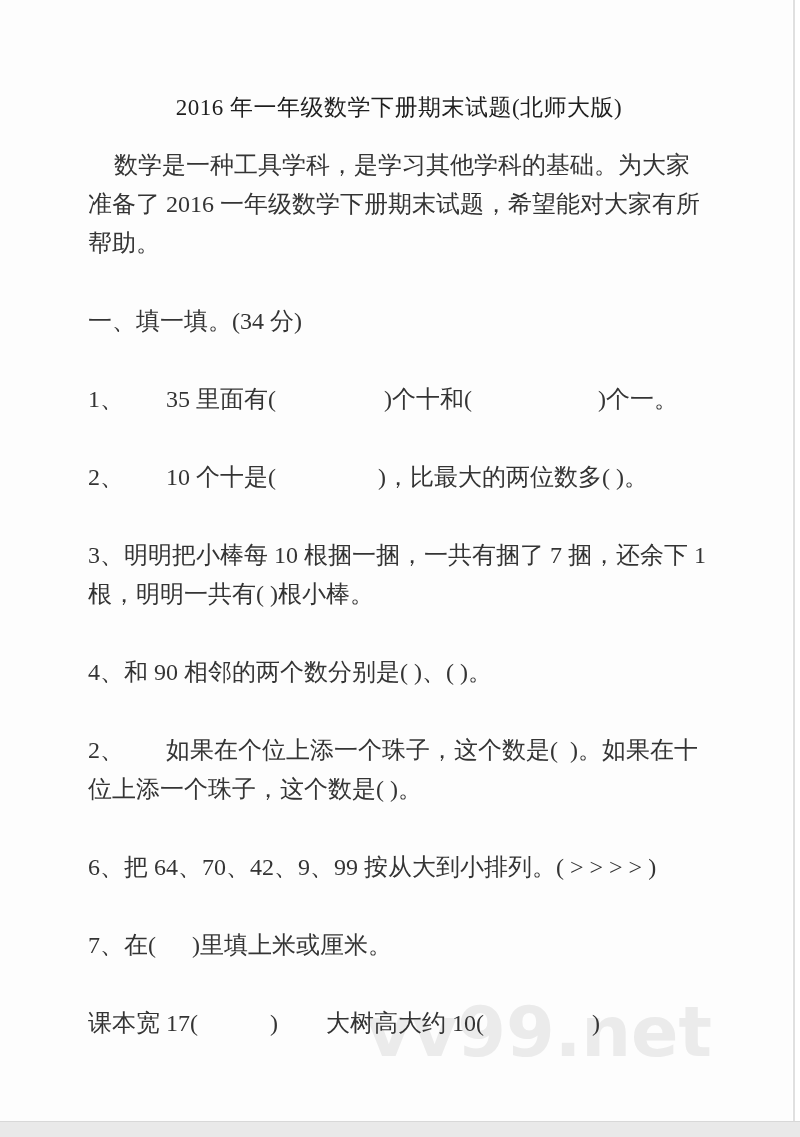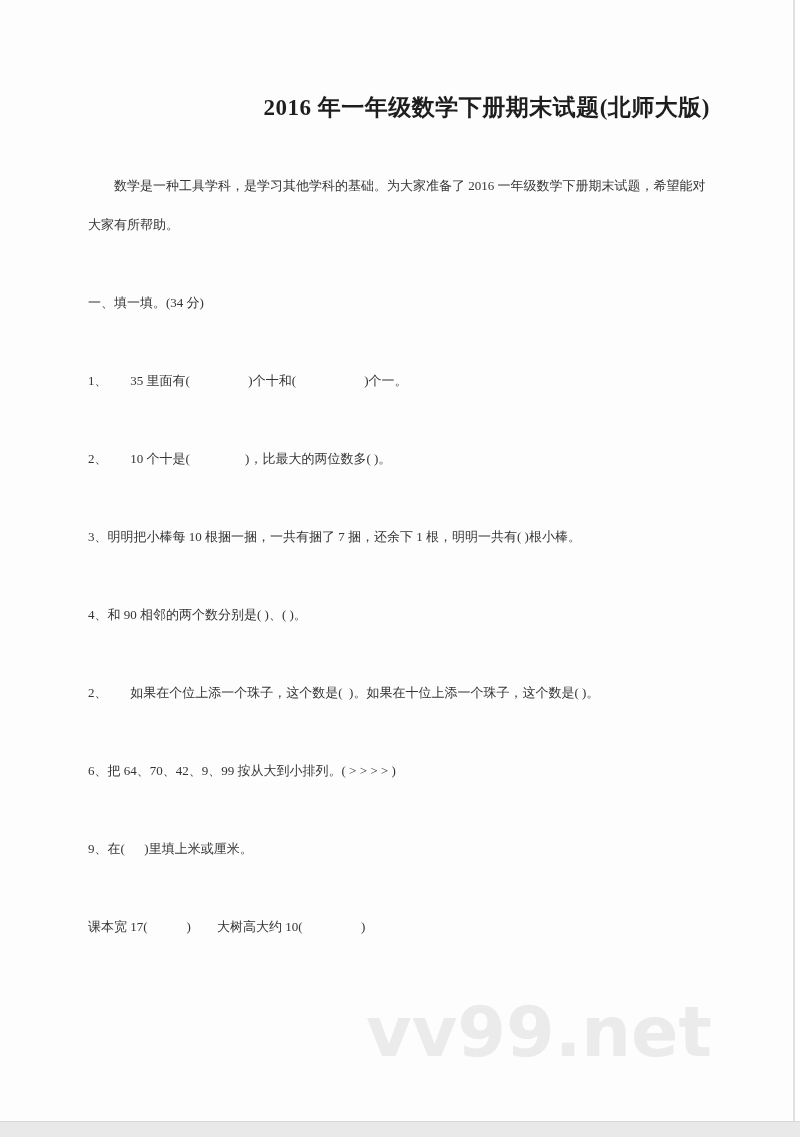--- a/index.html
+++ b/index.html
@@ -54,30 +54,30 @@
   }
   .content {
     position: absolute;
     left: 88px;
     top: 88px;
     width: 622px;
     z-index: 1;
   }
   .doc-title {
     font-size: 23px;
-    font-weight: 700;
+    font-weight: 400;
     color: #1e1e1e;
-    text-align: right;
+    text-align: center;
     line-height: 39px;
-    margin: 0 0 39px 0;
+    margin: 0 0 19px 0;
     letter-spacing: 0.5px;
     white-space: nowrap;
   }
   .para {
-    font-size: 13px;
+    font-size: 24px;
     line-height: 39px;
     margin: 0 0 39px 0;
     white-space: pre-wrap;
     word-break: break-all;
   }
   .intro {
     text-indent: 26px;
   }
 </style>
 </head>
@@ -88,18 +88,18 @@
   <div class="content">
     <h1 class="doc-title">2016 年一年级数学下册期末试题(北师大版)</h1>
     <p class="para intro">数学是一种工具学科，是学习其他学科的基础。为大家准备了 2016 一年级数学下册期末试题，希望能对大家有所帮助。</p>
     <p class="para">一、填一填。(34 分)</p>
     <p class="para">1、       35 里面有(                  )个十和(                     )个一。</p>
     <p class="para">2、       10 个十是(                 )，比最大的两位数多( )。</p>
     <p class="para">3、明明把小棒每 10 根捆一捆，一共有捆了 7 捆，还余下 1 根，明明一共有( )根小棒。</p>
     <p class="para">4、和 90 相邻的两个数分别是( )、( )。</p>
     <p class="para">2、       如果在个位上添一个珠子，这个数是(  )。如果在十位上添一个珠子，这个数是( )。</p>
     <p class="para">6、把 64、70、42、9、99 按从大到小排列。( &gt; &gt; &gt; &gt; )</p>
-    <p class="para">9、在(      )里填上米或厘米。</p>
+    <p class="para">7、在(      )里填上米或厘米。</p>
     <p class="para">课本宽 17(            )        大树高大约 10(                  )</p>
   </div>
 </div>
 <div class="page-edge"></div>
 <div class="bottom-bar"></div>
 
 </body></html>

